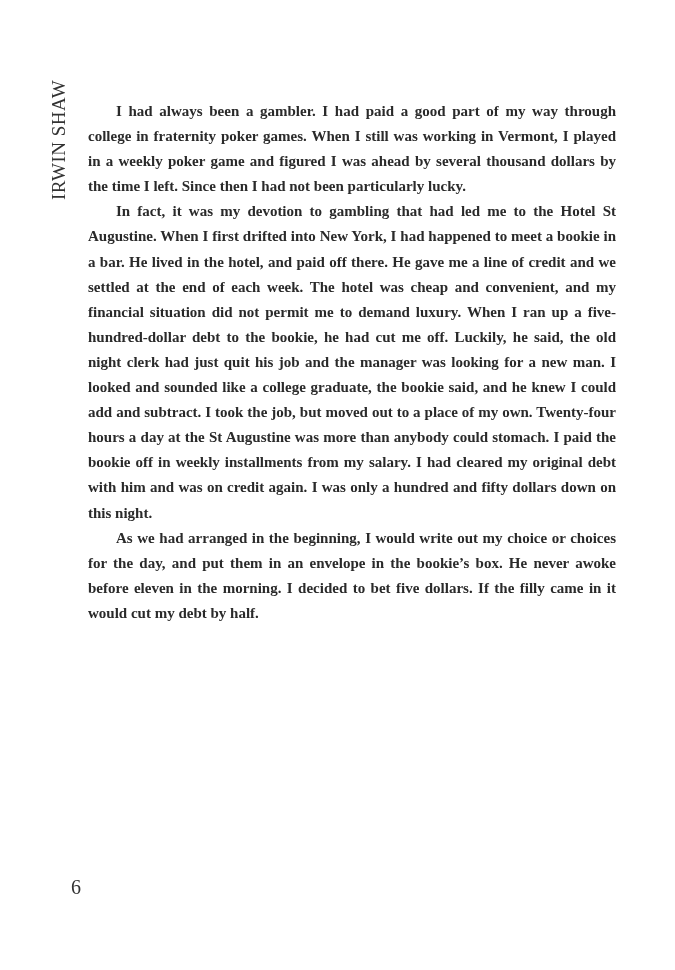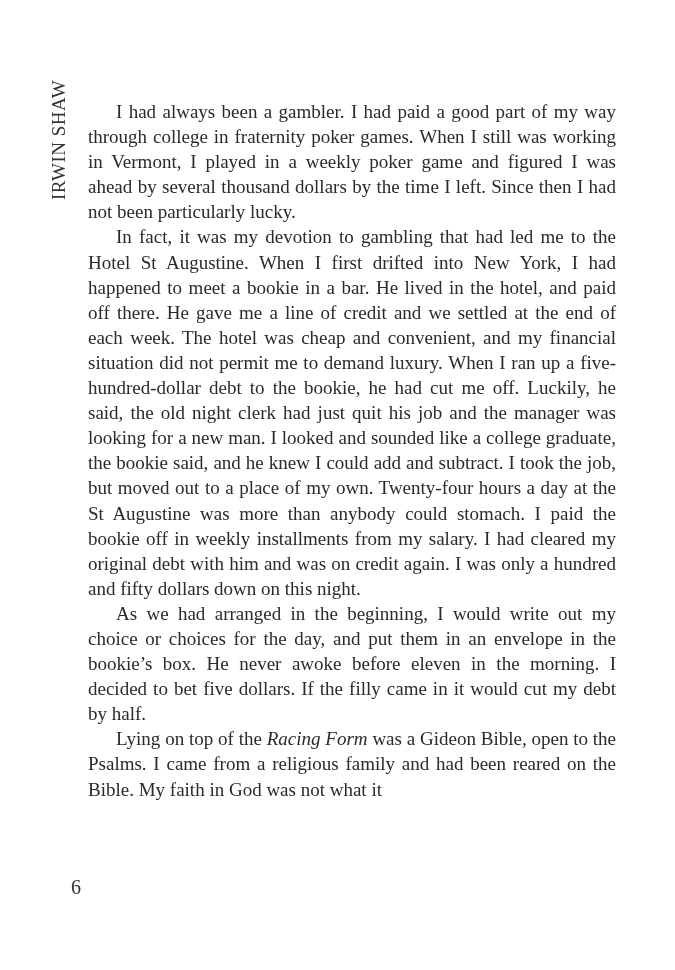--- a/index.html
+++ b/index.html
@@ -34,24 +34,25 @@
     letter-spacing: 0.5px;
     color: #333333;
     text-align: right;
     white-space: nowrap;
   }
   .body-text {
     position: absolute;
     left: 88px;
     top: 99px;
     width: 528px;
-    font-size: 19px;
+    font-size: 15px;
     line-height: 25.1px;
     text-align: justify;
     hyphens: none;
+    font-weight: bold;
   }
   .body-text p {
     margin: 0;
     text-indent: 28px;
   }
   .body-text p.first {
     text-indent: 28px;
   }
   .body-text em {
     font-style: italic;
@@ -68,18 +69,17 @@
 <body>
 
 <div class="page">
 
   <div class="running-head">IRWIN SHAW</div>
 
   <div class="body-text">
     <p class="first">I had always been a gambler. I had paid a good part of my way through college in fraternity poker games. When I still was working in Vermont, I played in a weekly poker game and figured I was ahead by several thousand dollars by the time I left. Since then I had not been particularly lucky.</p>
     <p>In fact, it was my devotion to gambling that had led me to the Hotel St Augustine. When I first drifted into New York, I had happened to meet a bookie in a bar. He lived in the hotel, and paid off there. He gave me a line of credit and we settled at the end of each week. The hotel was cheap and convenient, and my financial situation did not permit me to demand luxury. When I ran up a five-hundred-dollar debt to the bookie, he had cut me off. Luckily, he said, the old night clerk had just quit his job and the manager was looking for a new man. I looked and sounded like a college graduate, the bookie said, and he knew I could add and subtract. I took the job, but moved out to a place of my own. Twenty-four hours a day at the St Augustine was more than anybody could stomach. I paid the bookie off in weekly installments from my salary. I had cleared my original debt with him and was on credit again. I was only a hundred and fifty dollars down on this night.</p>
     <p>As we had arranged in the beginning, I would write out my choice or choices for the day, and put them in an envelope in the bookie’s box. He never awoke before eleven in the morning. I decided to bet five dollars. If the filly came in it would cut my debt by half.</p>
-    <p><span>Lying on top of the </span><em>Racing Form</em><span> was a Gideon Bible, open to the Psalms. I came from a religious family and had been reared on the Bible. My faith in God was not what it</span></p>
   </div>
 
   <div class="folio">6</div>
 
 </div>
 
 </body></html>

